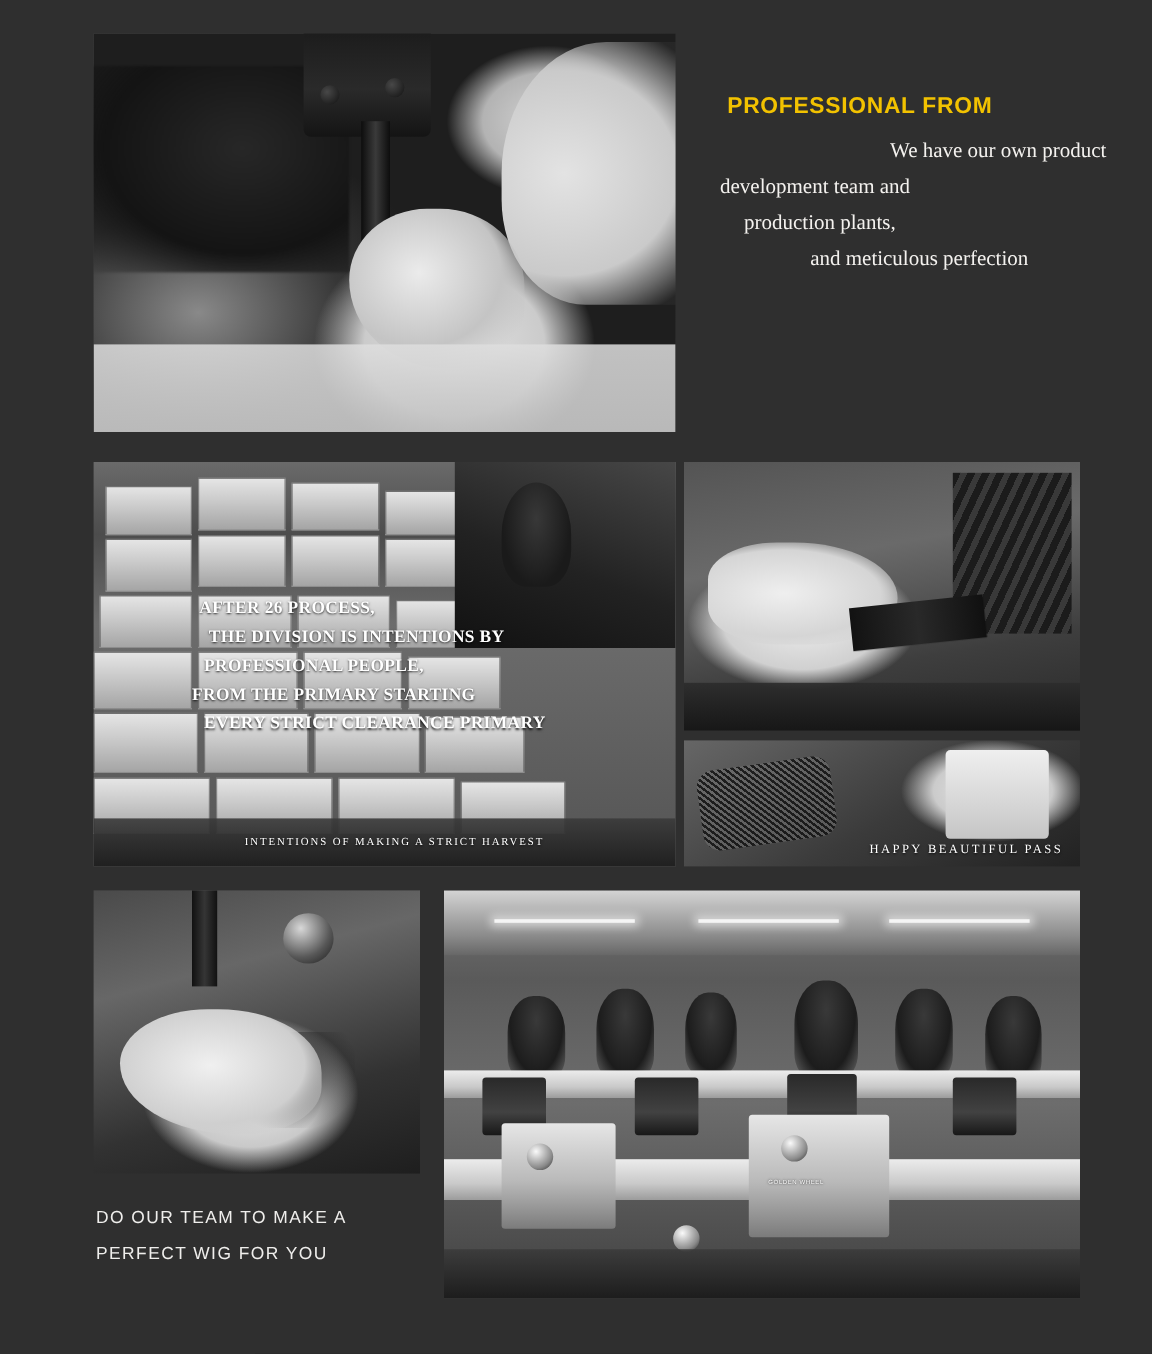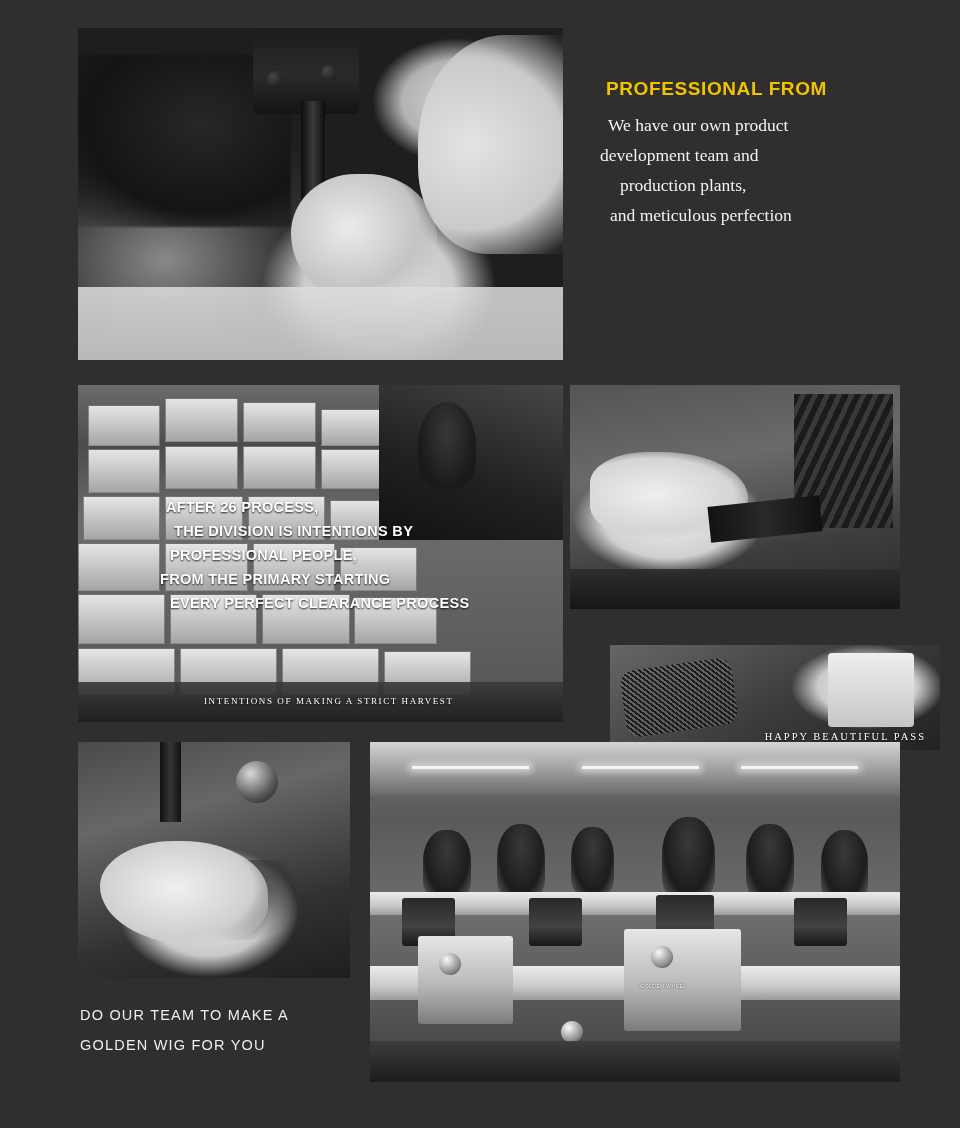--- a/index.html
+++ b/index.html
@@ -91,25 +91,25 @@
     color: #f2c200;
     margin: 0 0 10px 14px;
   }
   #professional-team-lines {
     font-family: "Liberation Serif", serif;
     font-size: 17.5px;
     line-height: 30px;
     color: #f4f2ef;
   }
   #professional-team-lines div { white-space: nowrap; }
-  .ind-1 { margin-left: 16px; }
+  .ind-1 { margin-left: 16px; text-align: right; }
   .ind-2 { margin-left: 8px; }
   .ind-3 { margin-left: 28px; }
   .ind-4 { margin-left: 8px; }
-  .ind-5 { margin-left: 18px; }
+  .ind-5 { margin-left: 18px; text-align: center; }
 
   
   #photo-box-warehouse {
     left: 78px; top: 385px; width: 485px; height: 337px;
     background:
       linear-gradient(180deg, #6d6a66 0%, #4f4c49 18%, #6f6c68 40%, #575450 100%);
   }
   #photo-box-warehouse .stack {
     position: absolute;
     background: linear-gradient(180deg, #e8e5e0 0%, #cdc9c3 45%, #a9a5a0 100%);
@@ -124,21 +124,21 @@
     background: radial-gradient(ellipse at 50% 35%, #3a3836 0%, #1b1a19 70%);
     border-radius: 50% 50% 35% 35%;
   }
   #photo-box-warehouse .floor {
     position: absolute; left: 0; bottom: 0; width: 100%; height: 12%;
     background: linear-gradient(180deg, rgba(60,58,56,0.9), rgba(30,29,28,0.95));
   }
   #warehouse-caption-block {
     position: absolute;
     left: 82px; top: 110px;
-    font-family: Liberation Sans, sans-serif;
+    font-family: Liberation Serif, serif;
     font-weight: bold;
     font-size: 14.5px;
     line-height: 24px;
     color: #ffffff;
     text-shadow: 0 1px 2px rgba(0,0,0,0.85);
     letter-spacing: 0.3px;
   }
   #warehouse-caption-block div { white-space: nowrap; }
   .wc-1 { margin-left: 6px; }
   .wc-2 { margin-left: 14px; }
@@ -176,25 +176,24 @@
   #photo-weaving-table .rack {
     position: absolute; right: 2%; top: 4%; width: 30%; height: 60%;
     background: repeating-linear-gradient(115deg, #1c1b1a 0 6px, #3b3937 6px 11px);
   }
   #photo-weaving-table .bench {
     position: absolute; left: 0; bottom: 0; width: 100%; height: 18%;
     background: linear-gradient(180deg, rgba(46,44,42,0.9), rgba(22,21,20,0.95));
   }
 
   #photo-lace-sewing {
-    left: 570px; top: 645px; width: 330px; height: 105px;
+    left: 570px; top: 617px; width: 330px; height: 105px;
     background:
       radial-gradient(ellipse 90px 50px at 78% 40%, #efece7 0%, #cfcbc6 55%, rgba(150,146,142,0) 85%),
       linear-gradient(150deg, #6a6661 0%, #3d3b38 55%, #232221 100%);
-    margin-left: 40px;
   }
   #photo-lace-sewing .lace {
     position: absolute; left: 4%; top: 18%; width: 34%; height: 64%;
     background: repeating-linear-gradient(45deg, rgba(20,20,20,0.85) 0 2px, rgba(120,118,116,0.5) 2px 4px);
     border-radius: 14px;
     transform: rotate(-8deg);
   }
   #photo-lace-sewing .machine-white {
     position: absolute; right: 8%; top: 8%; width: 26%; height: 70%;
     background: linear-gradient(180deg, #f2efeb, #c9c5c0);
@@ -359,21 +358,21 @@
       <div class="dark-zone"></div>
       <div class="mannequin"></div>
       <div class="floor"></div>
     </div>
 
     <div id="warehouse-caption-block">
       <div class="wc-1">AFTER 26 PROCESS,</div>
       <div class="wc-2">THE DIVISION IS INTENTIONS BY</div>
       <div class="wc-3">PROFESSIONAL PEOPLE,</div>
       <div class="wc-4">FROM THE PRIMARY STARTING</div>
-      <div class="wc-5">EVERY PERFECT CLEARANCE PROCESS</div>
+      <div class="wc-5">EVERY STRICT CLEARANCE PRIMARY</div>
     </div>
     <div id="warehouse-subcaption">INTENTIONS OF MAKING A STRICT HARVEST</div>
   </div>
 
   <div class="photo" id="photo-weaving-table">
     <div class="layer">
       <div class="rack"></div>
       <div class="arms"></div>
       <div class="hair-strip"></div>
       <div class="bench"></div>
@@ -392,21 +391,21 @@
     <div class="layer">
       <div class="needle-arm"></div>
       <div class="wheel"></div>
       <div class="hair-tuft"></div>
       <div class="hands"></div>
     </div>
   </div>
 
   <div id="bottom-caption">
     <div>DO OUR TEAM TO MAKE A</div>
-    <div>GOLDEN WIG FOR YOU</div>
+    <div>PERFECT WIG FOR YOU</div>
   </div>
 
   <div class="photo" id="photo-factory-floor">
     <div class="layer">
       <div class="ceiling"></div>
       <div class="lamp l1"></div>
       <div class="lamp l2"></div>
       <div class="lamp l3"></div>
 
       <div class="worker" style="left:10%;  top:26%; width:9%;  height:20%;"></div>

